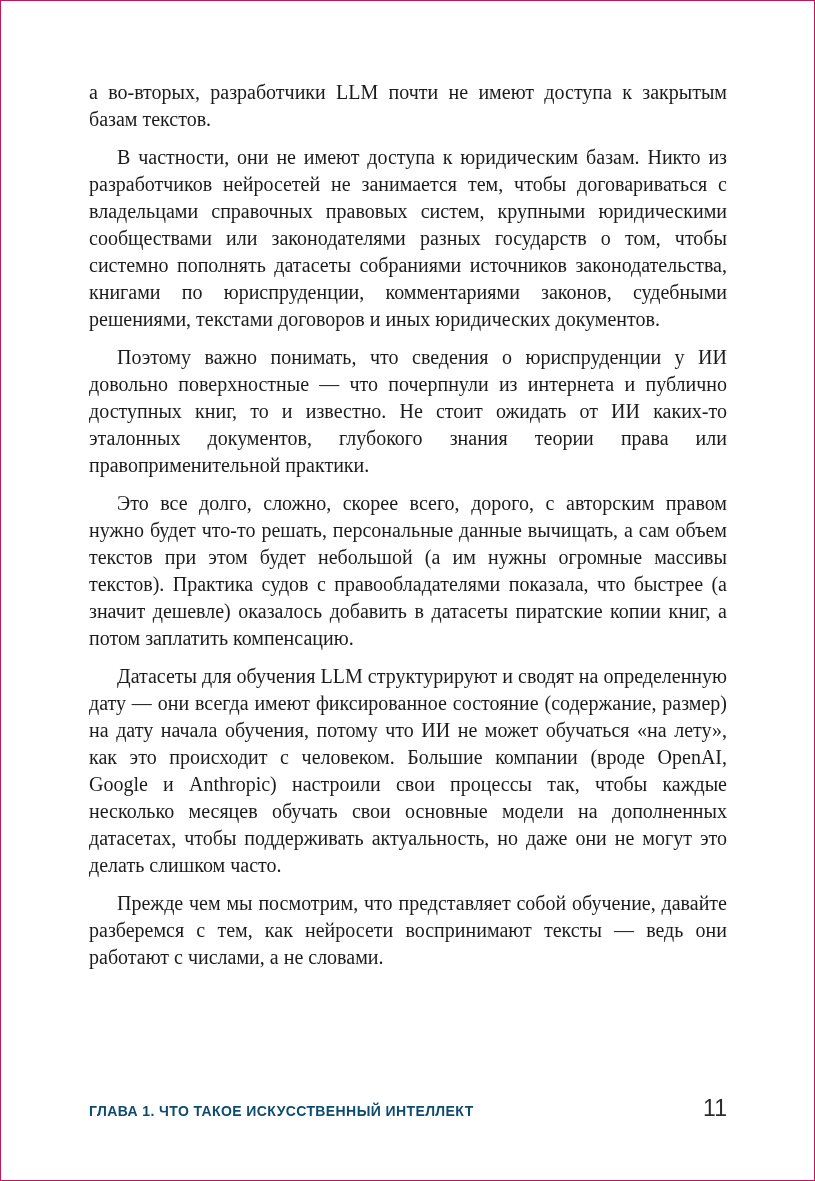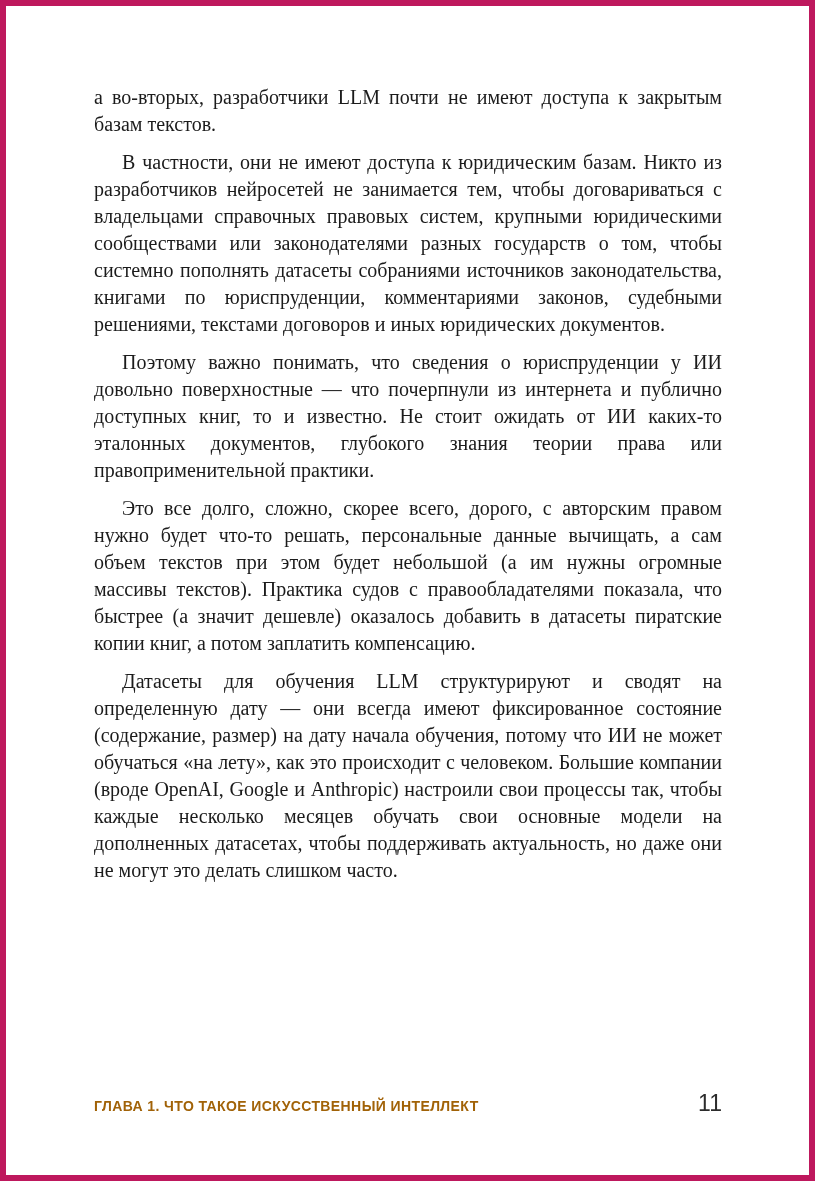--- a/index.html
+++ b/index.html
@@ -7,21 +7,21 @@
   html, body {
     background: #ffffff;
     font-family: "Liberation Serif", "DejaVu Serif", serif;
   }
 
   .page {
     position: relative;
     width: 815px;
     height: 1181px;
     background: #ffffff;
-    border: 6px solid #be185d;
+    border: 1px solid #be185d;
     overflow: hidden;
   }
 
   .text-block {
     position: absolute;
     top: 78px;
     left: 88px;
     right: 87px;
     color: #1b1b1b;
     font-size: 20px;
@@ -48,21 +48,21 @@
     display: flex;
     align-items: baseline;
     justify-content: space-between;
     font-family: "Liberation Sans", "DejaVu Sans", sans-serif;
   }
 
   .footer .chapter {
     font-size: 14px;
     font-weight: 700;
     letter-spacing: 0.4px;
-    color: #a16207;
+    color: #0c4a6e;
     text-transform: uppercase;
   }
 
   .footer .page-num {
     font-size: 23px;
     font-weight: 400;
     color: #2c2c2c;
     font-family: "Liberation Sans", "DejaVu Sans", sans-serif;
     text-align: right;
   }
@@ -71,20 +71,21 @@
 <body>
 
 <div class="page">
 
   <main class="text-block">
     <p class="para no-indent">а во-вторых, разработчики LLM почти не имеют доступа к закрытым базам текстов.</p>
     <p class="para">В частности, они не имеют доступа к юридическим базам. Никто из разработчиков нейросетей не занимается тем, чтобы договариваться с владельцами справочных правовых систем, крупными юридическими сообществами или законодателями разных государств о том, чтобы системно пополнять датасеты собраниями источников законодательства, книгами по юриспруденции, комментариями законов, судебными решениями, текстами договоров и иных юридических документов.</p>
     <p class="para">Поэтому важно понимать, что сведения о юриспруденции у ИИ довольно поверхностные — что почерпнули из интернета и публично доступных книг, то и известно. Не стоит ожидать от ИИ каких-то эталонных документов, глубокого знания теории права или правоприменительной практики.</p>
     <p class="para">Это все долго, сложно, скорее всего, дорого, с авторским правом нужно будет что-то решать, персональные данные вычищать, а сам объем текстов при этом будет небольшой (а им нужны огромные массивы текстов). Практика судов с правообладателями показала, что быстрее (а значит дешевле) оказалось добавить в датасеты пиратские копии книг, а потом заплатить компенсацию.</p>
     <p class="para">Датасеты для обучения LLM структурируют и сводят на определенную дату — они всегда имеют фиксированное состояние (содержание, размер) на дату начала обучения, потому что ИИ не может обучаться «на лету», как это происходит с человеком. Большие компании (вроде OpenAI, Google и Anthropic) настроили свои процессы так, чтобы каждые несколько месяцев обучать свои основные модели на дополненных датасетах, чтобы поддерживать актуальность, но даже они не могут это делать слишком часто.</p>
+    <p class="para">Прежде чем мы посмотрим, что представляет собой обучение, давайте разберемся с тем, как нейросети воспринимают тексты — ведь они работают с числами, а не словами.</p>
   </main>
 
   <footer class="footer">
     <span class="chapter">ГЛАВА 1. ЧТО ТАКОЕ ИСКУССТВЕННЫЙ ИНТЕЛЛЕКТ</span>
     <span class="page-num">11</span>
   </footer>
 
 </div>
 
 </body></html>

